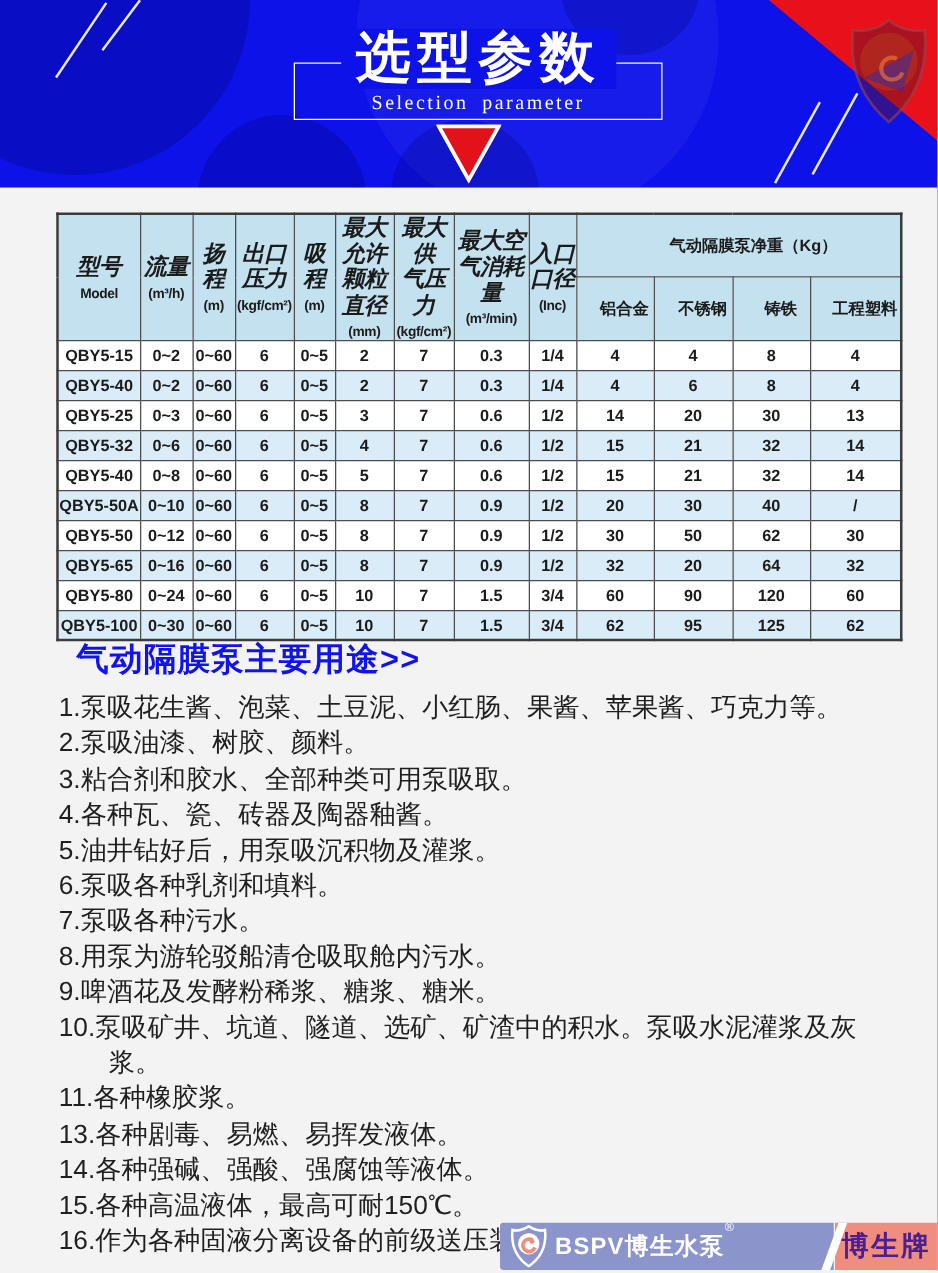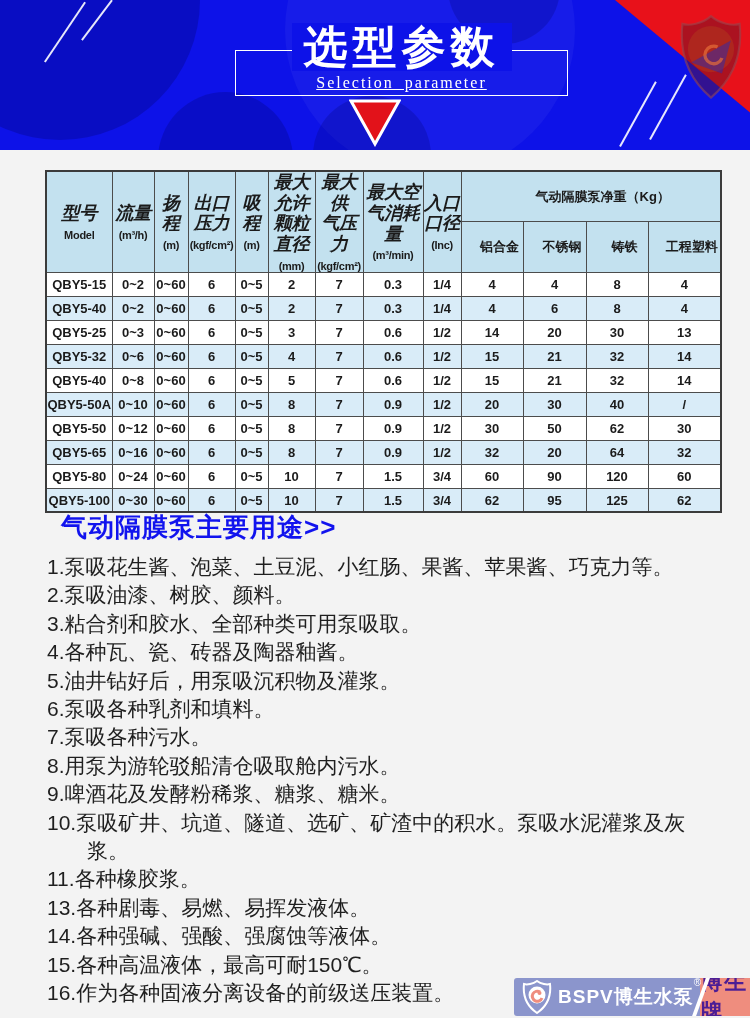--- a/index.html
+++ b/index.html
@@ -22,26 +22,26 @@
   .c5{left:285px;top:-115px;width:290px;height:290px;background:rgba(255,255,255,0.045);}
   .dline{position:absolute;width:1.5px;background:rgba(255,255,255,0.9);}
   .l1{left:64px;top:-4px;height:72px;transform:rotate(34deg);}
   .l2{left:96px;top:-5px;height:50px;transform:rotate(37deg);}
   .l3{left:637px;top:77px;height:74px;transform:rotate(29deg);}
   .l4{left:667px;top:70px;height:74px;transform:rotate(29deg);}
   .corner-red{position:absolute;left:0;top:0;width:100%;height:100%;
     background:var(--red);clip-path:polygon(82% 0,100% 0,100% 75%);}
   .hero-shield{position:absolute;right:6px;top:12px;opacity:.9;}
 
-  .title-box{position:absolute;left:235px;top:50px;width:333px;height:46px;border:1.5px solid #fff;}
+  .title-box{position:absolute;left:235px;top:50px;width:295px;height:46px;border:1.5px solid #fff;}
   .title{position:absolute;left:50%;top:-28px;transform:translateX(-50%);
     background:var(--blue-bg);padding:0 12px;color:#fff;font-size:44px;font-weight:700;
     letter-spacing:5px;line-height:1.1;white-space:nowrap;}
   .subtitle{position:absolute;left:0;top:23px;width:100%;text-align:center;color:#fff;
-    font-family:"Liberation Serif",serif;font-size:16px;letter-spacing:2px;word-spacing:5px;text-decoration:underline;}
+    font-family:"Liberation Serif",serif;font-size:16px;letter-spacing:2px;word-spacing:5px;}
   .down-arrow{position:absolute;left:349px;top:99px;}
 
   
   .spec-table{position:absolute;left:45px;top:170px;width:675px;border-collapse:collapse;
     table-layout:fixed;border:2px solid #3b3b3b;color:#1b1b1b;}
   .spec-table th,.spec-table td{border:1px solid var(--border);text-align:center;vertical-align:middle;overflow:hidden;}
   .spec-table thead th{background:var(--tbl-head);font-weight:700;}
   .spec-table thead tr{height:40px;}
   .spec-table tbody tr{height:24px;background:#fff;}
   .spec-table tbody tr:nth-child(even){background:var(--row-alt);}
@@ -51,21 +51,21 @@
   .group-label{font-size:13px;padding-left:24px;}
   .sub-th{font-size:13px;padding-left:15px;}
 
   
   .uses{position:absolute;left:47px;top:510px;width:662px;}
   .uses-heading{color:var(--heading-blue);font-size:26px;font-weight:700;letter-spacing:1px;
     padding-left:14px;margin-bottom:8px;}
   .use-item{color:#1f1f1f;font-size:21px;line-height:28.4px;padding-left:40px;text-indent:-40px;}
 
   
-  .badge{position:absolute;right:0;top:978px;width:236px;height:38px;display:flex;
+  .badge{position:absolute;right:0;top:978px;width:350px;height:38px;display:flex;
     border-radius:3px 0 0 3px;overflow:hidden;}
   .badge-left{background:var(--badge-left);flex:1;display:flex;align-items:center;gap:6px;
     padding-left:8px;color:#fff;font-weight:700;font-size:19px;letter-spacing:1px;white-space:nowrap;}
   .badge-left .reg{font-size:10px;vertical-align:top;position:relative;top:-7px;font-weight:400;}
   .badge-slash{width:7px;background:#fff;transform:skewX(-20deg);margin:0 -3px;z-index:2;}
   .badge-right{background:var(--badge-right);width:82px;display:flex;align-items:center;justify-content:center;
     color:#4c1d95;font-weight:700;font-size:22px;letter-spacing:2px;}
 </style>
 </head>
 <body>

